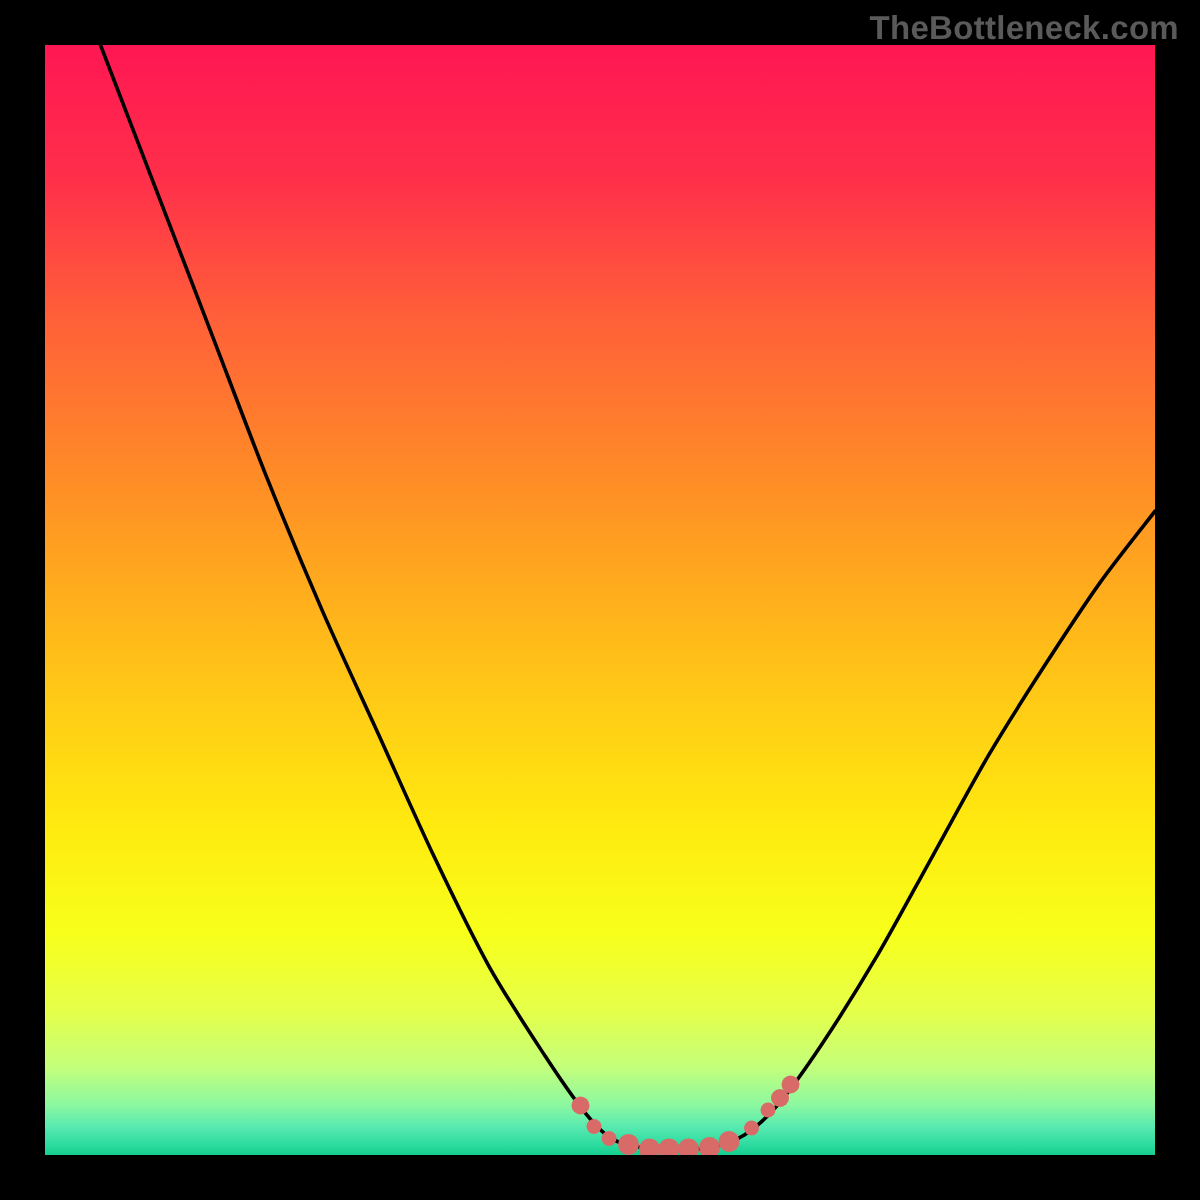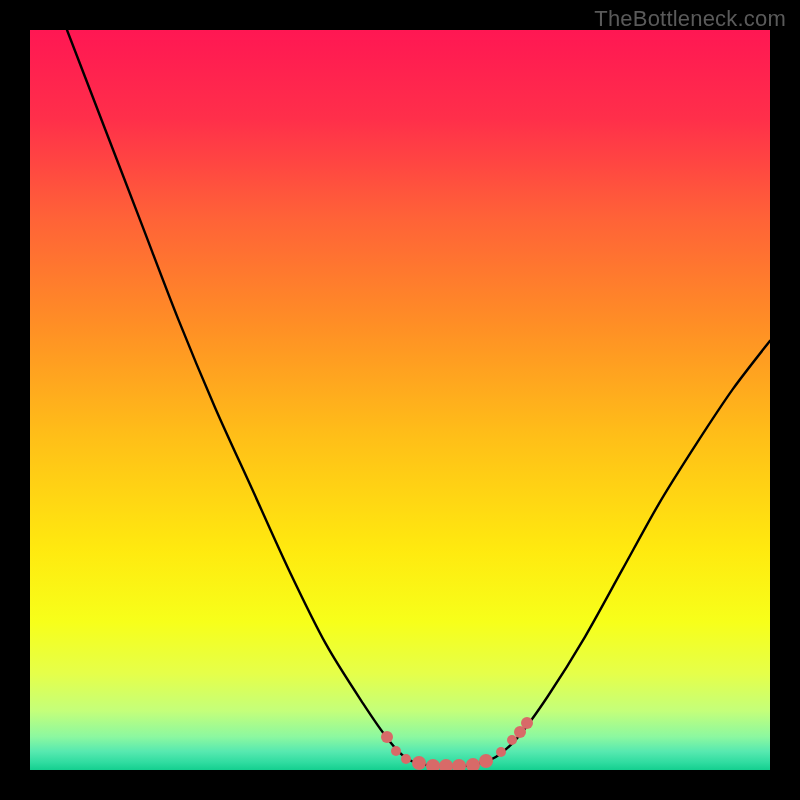--- a/index.html
+++ b/index.html
@@ -40,21 +40,21 @@
     width: 100%;
     height: 100%;
     pointer-events: none;
   }
   .watermark {
     position: absolute;
     top: 6px;
     right: 14px;
     font-family: Arial, Helvetica, sans-serif;
     font-size: 22px;
-    font-weight: 400;
+    font-weight: 700;
     color: #5a5a5a;
     letter-spacing: 0.2px;
     user-select: none;
   }
   .marker {
     position: absolute;
     border-radius: 50%;
     background: #d86a68;
     transform: translate(-50%, -50%);
   }

